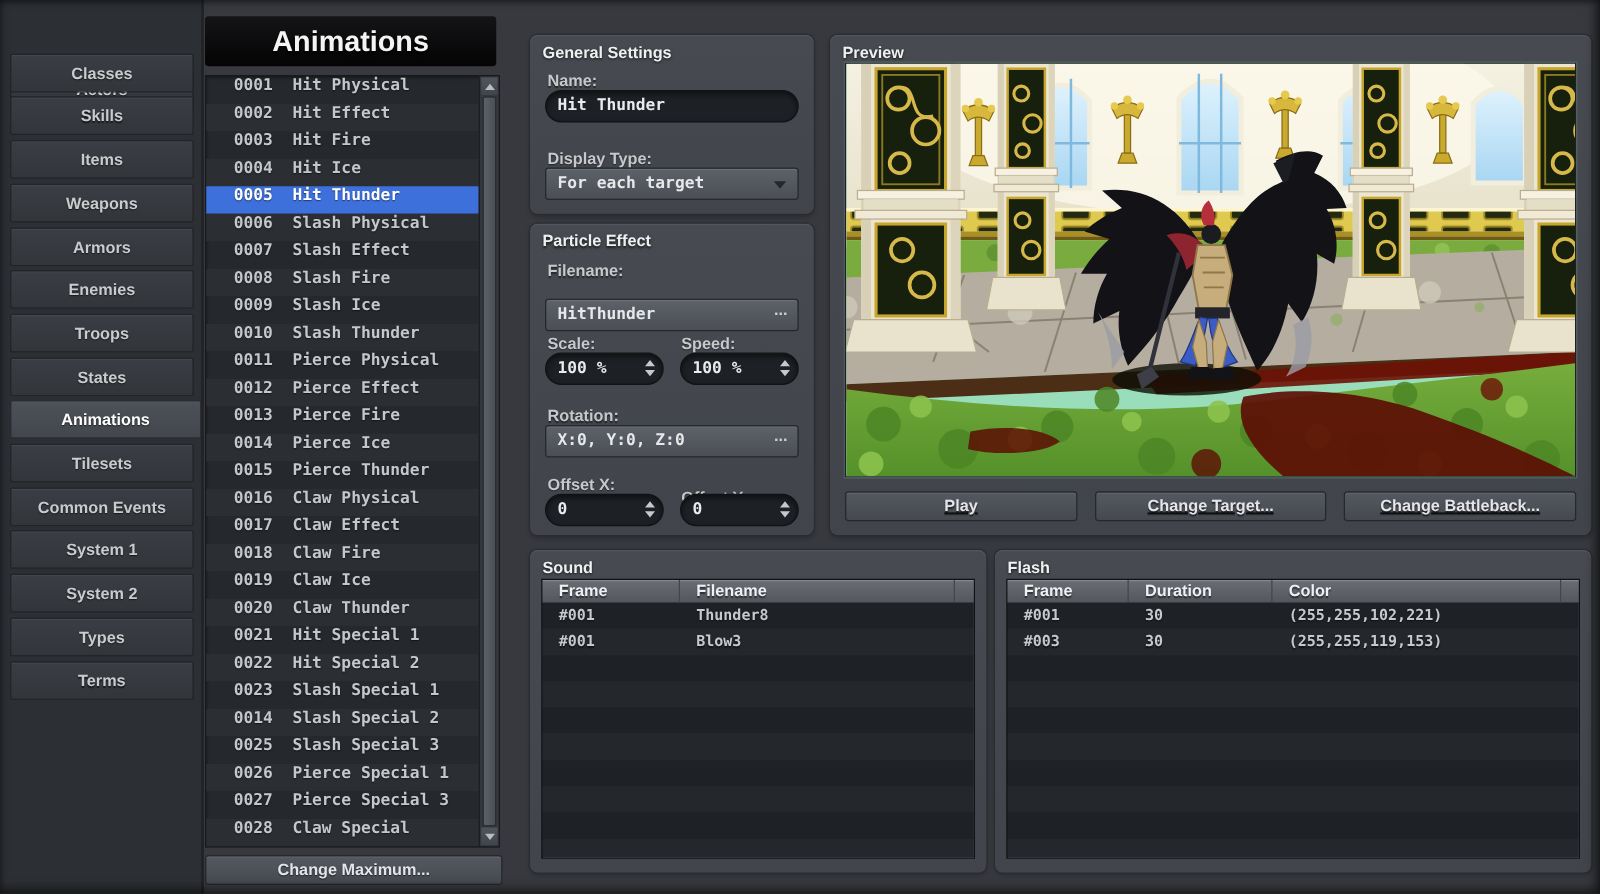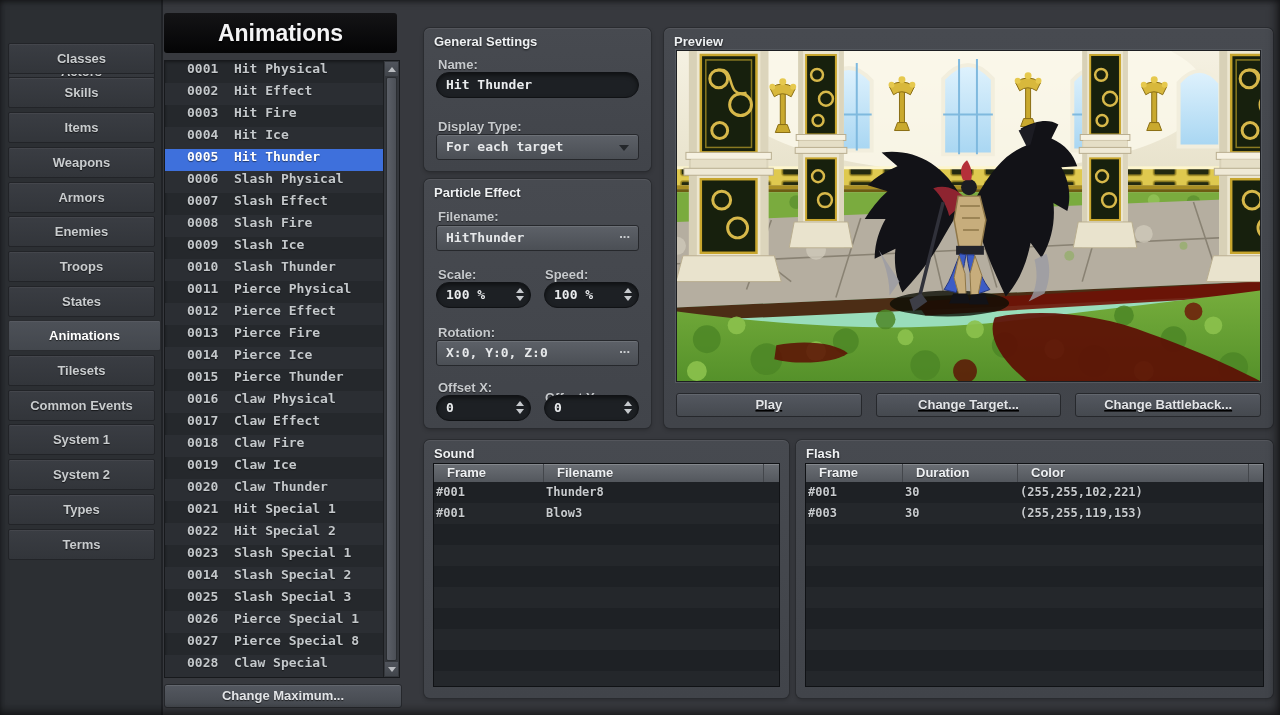--- a/index.html
+++ b/index.html
@@ -73,21 +73,21 @@
 
   
   .table { position:absolute; left:10px; top:24px; height:222px;
            background:repeating-linear-gradient(180deg,#1e2125 0 21px,#24272b 21px 42px);
            background-position:0 18px; box-shadow:0 0 0 1px #101215; }
   .thead { display:flex; height:18px; background:linear-gradient(#6a6e74,#53575d); box-shadow:inset 0 1px 0 rgba(255,255,255,.18); }
   .th { font-size:13px; font-weight:bold; color:#eef0f2; line-height:18px; padding-left:13px;
         border-right:1px solid #43464b; text-shadow:0 1px 1px rgba(0,0,0,.55); }
   .th.stub { flex:1; border-right:none; }
   .trow { display:flex; height:21px; }
-  .tcell { font:bold 12px "DejaVu Sans Mono",monospace; color:#c7cacd; line-height:21px; padding-left:2px;
+  .tcell { font:bold 12px "DejaVu Sans Mono",monospace; color:#c7cacd; line-height:21px; padding-left:13px;
            text-shadow:0 1px 1px rgba(0,0,0,.5); }
 </style>
 </head>
 <body>
 
 <div class="sidebar">
   <div>
       <div class="side-tab" style="top: 8px; margin-top: 48px;">Actors</div>
       <div class="side-tab" style="top: 43px;">Classes</div>
       <div class="side-tab" style="top: 77px;">Skills</div>
@@ -129,21 +129,21 @@
       <div class="list-item">0017  Claw Effect</div>
       <div class="list-item alt">0018  Claw Fire</div>
       <div class="list-item">0019  Claw Ice</div>
       <div class="list-item alt">0020  Claw Thunder</div>
       <div class="list-item">0021  Hit Special 1</div>
       <div class="list-item alt">0022  Hit Special 2</div>
       <div class="list-item">0023  Slash Special 1</div>
       <div class="list-item alt">0014  Slash Special 2</div>
       <div class="list-item">0025  Slash Special 3</div>
       <div class="list-item alt">0026  Pierce Special 1</div>
-      <div class="list-item">0027  Pierce Special 8</div>
+      <div class="list-item">0027  Pierce Special 3</div>
       <div class="list-item alt">0028  Claw Special</div>
     </div>
   <div class="lscroll">
     <div class="sbtn up">
         <div class="tri-up"></div>
       </div>
     <div class="sthumb"></div>
     <div class="sbtn down">
         <div class="tri-dn"></div>
       </div>
@@ -158,21 +158,21 @@
   <div class="lbl" style="left:14px; top:91px;">Display Type:</div>
   <div class="field-btn" style="left:12px; top:106px; width:203px;">
     <span>For each target</span>
     <div class="dd-arr"></div>
   </div>
 </div>
 
 <div class="panel" style="left:424px; top:179px; width:227px; height:249px;">
   <div class="ptitle">Particle Effect</div>
   <div class="lbl" style="left:14px; top:30px;">Filename:</div>
-  <div class="field-btn" style="left:12px; top:46px; width:203px;">
+  <div class="field-btn" style="left:12px; top:60px; width:203px;">
     <span>HitThunder</span>
     <span class="more">...</span>
   </div>
   <div class="lbl" style="left:14px; top:88px;">Scale:</div>
   <div class="lbl" style="left:121px; top:88px;">Speed:</div>
   <div class="field-dark" style="left:12px; top:103px; width:95px;">
     <span>100 %</span>
     <div class="spin">
         <div class="tri-up"></div>
         <div class="tri-dn"></div>

